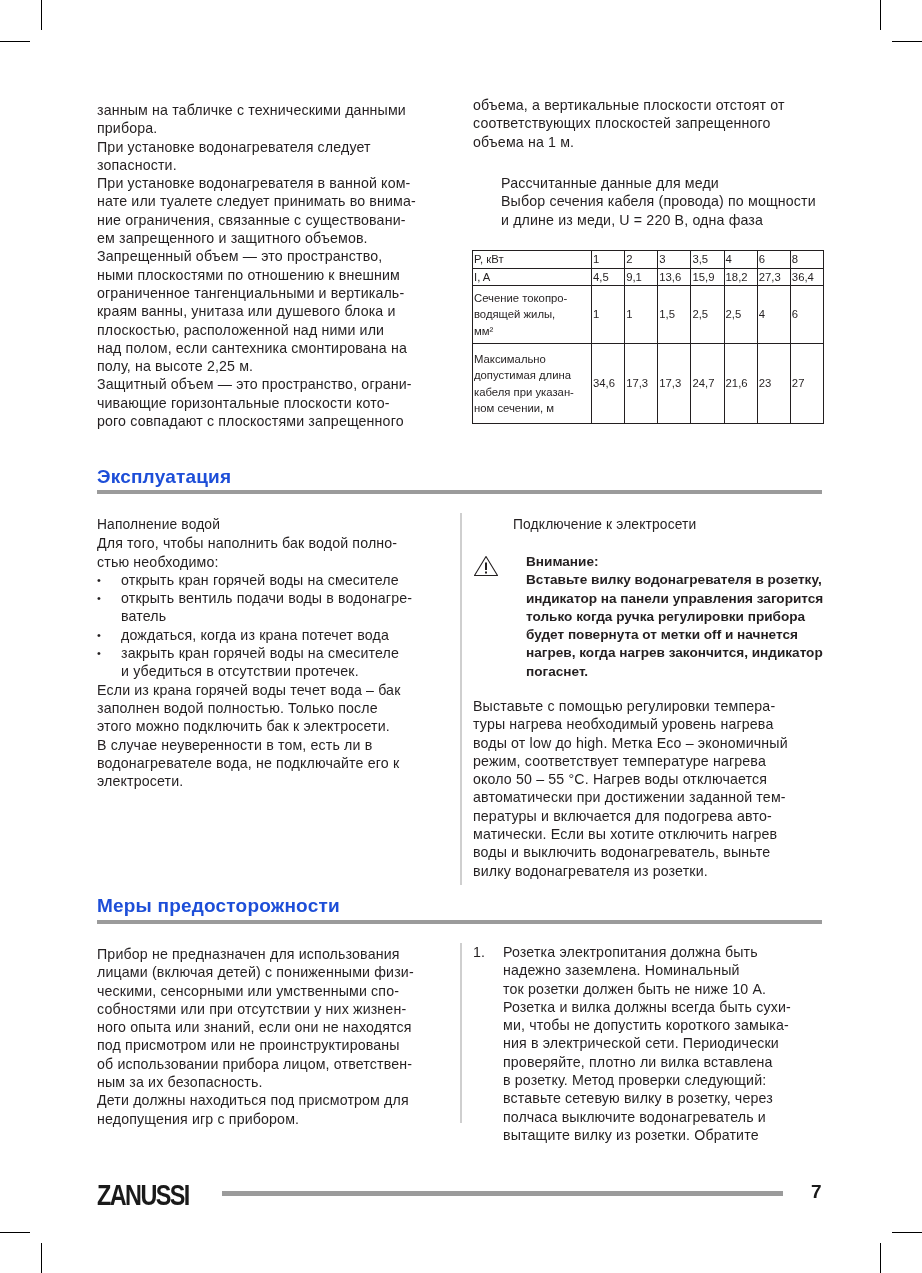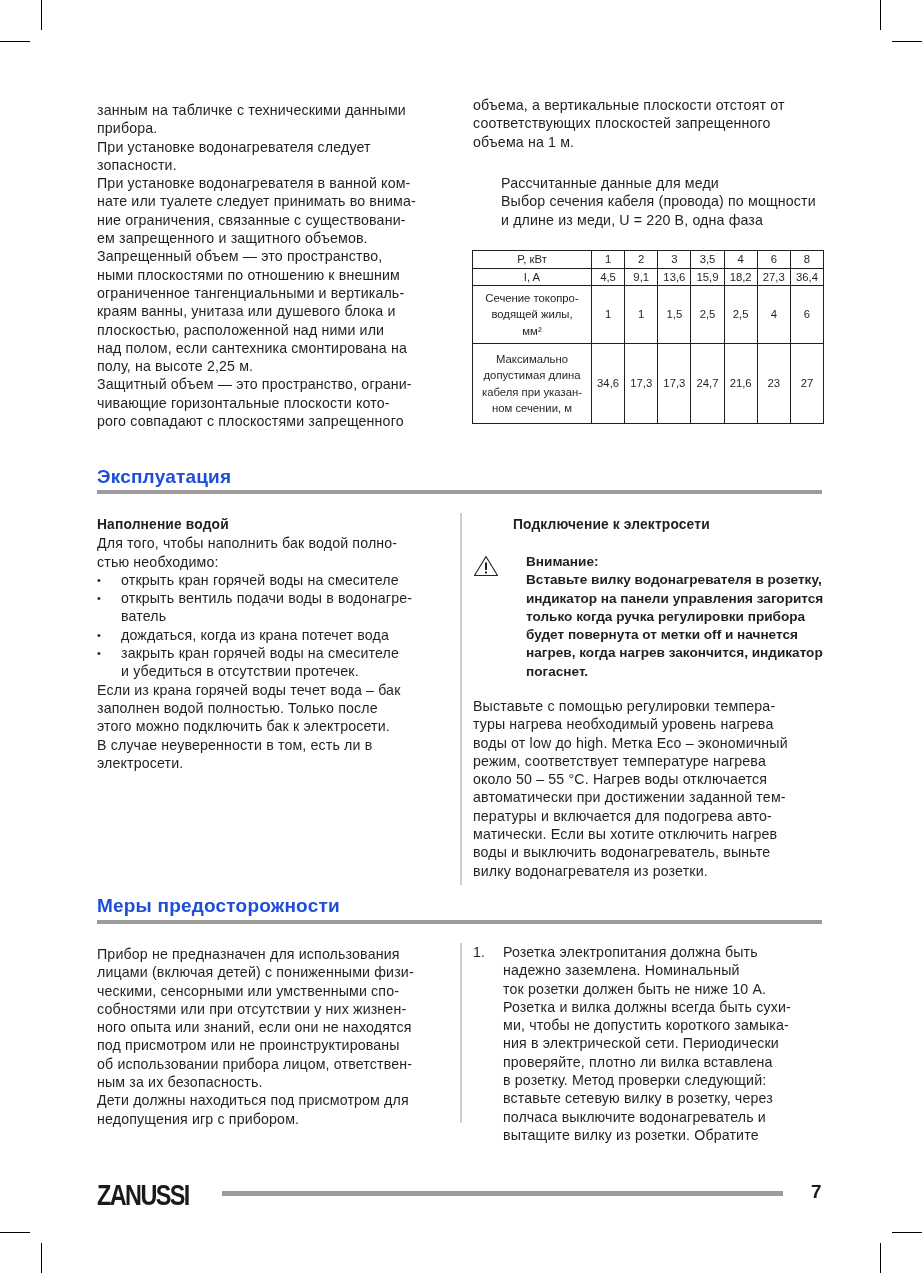--- a/index.html
+++ b/index.html
@@ -4,31 +4,31 @@
 <style>
   html, body { margin: 0; padding: 0; background: #ffffff; }
   body {
     width: 922px; height: 1273px; position: relative; overflow: hidden;
     font-family: "Liberation Sans", "DejaVu Sans", sans-serif;
     color: #231f20;
   }
   .crop { position: absolute; background: #000; }
   .col { position: absolute; font-size: 14.2px; line-height: 18.3px; letter-spacing: 0.15px; }
   .lines div { white-space: nowrap; }
-  .sub-h { font-weight: bold; font-size: 13.8px; }
+  .sub-h { font-weight: normal; font-size: 13.8px; }
   .sec-title { position: absolute; left: 97px; font-weight: bold; font-size: 19px; letter-spacing: 0.2px; color: #1d4ed8; }
   .sec-rule { position: absolute; left: 97px; width: 725px; height: 4px; background: #9b9b9b; }
   .vdiv { position: absolute; width: 2px; background: #cfcfcf; }
   .bullets div { position: relative; padding-left: 24px; white-space: nowrap; }
   .bullets .b::before { content: "•"; position: absolute; left: 0; top: 0; font-size: 11px; }
   table.cable {
     position: absolute; left: 472px; top: 250px; width: 352px;
     border-collapse: collapse; font-size: 11.3px; line-height: 16.5px; color: #231f20;
   }
-  table.cable td { border: 1px solid #231f20; text-align: center; vertical-align: middle; padding: 0 1px; }
+  table.cable td { border: 1px solid #231f20; vertical-align: middle; padding: 0 1px; }
   table.cable td.head { width: 116px; }
   .warn { position: absolute; left: 473px; top: 553px; font-size: 13.6px; line-height: 18.3px; font-weight: bold; }
   .warn .tri { position: absolute; left: 0; top: 2px; width: 26px; height: 22px; }
   .warn .txt { position: absolute; left: 53px; top: 0; white-space: nowrap; }
   .footer-logo { position: absolute; left: 97px; top: 1178px; font-family: "Liberation Sans Narrow", "Liberation Sans", sans-serif; font-weight: bold; font-size: 30px; letter-spacing: -2px; transform: scaleX(0.78); transform-origin: left center; color: #1a1a1a; }
   .footer-rule { position: absolute; left: 222px; top: 1191px; width: 561px; height: 5px; background: #9b9b9b; }
   .page-num { position: absolute; left: 811px; top: 1181px; font-weight: bold; font-size: 19px; color: #1a1a1a; }
   .numlist { position: relative; padding-left: 30px; }
   .numlist .n { position: absolute; left: 0; top: 0; }
 </style>
@@ -151,20 +151,21 @@
       <div>ватель</div>
       <div class="b">дождаться, когда из крана потечет вода</div>
       <div class="b">закрыть кран горячей воды на смесителе</div>
       <div>и убедиться в отсутствии протечек.</div>
     </div>
   <div class="lines" id="fill-outro">
       <div>Если из крана горячей воды течет вода – бак</div>
       <div>заполнен водой полностью. Только после</div>
       <div>этого можно подключить бак к электросети.</div>
       <div>В случае неуверенности в том, есть ли в</div>
+      <div>водонагревателе вода, не подключайте его к</div>
       <div>электросети.</div>
     </div>
 </div>
 
 <div class="col" style="left:473px;top:516px;width:355px;margin-left:40px;">
   <div class="sub-h">Подключение к электросети</div>
 </div>
 
 <div class="warn">
   <svg class="tri" viewBox="0 0 26 22">

